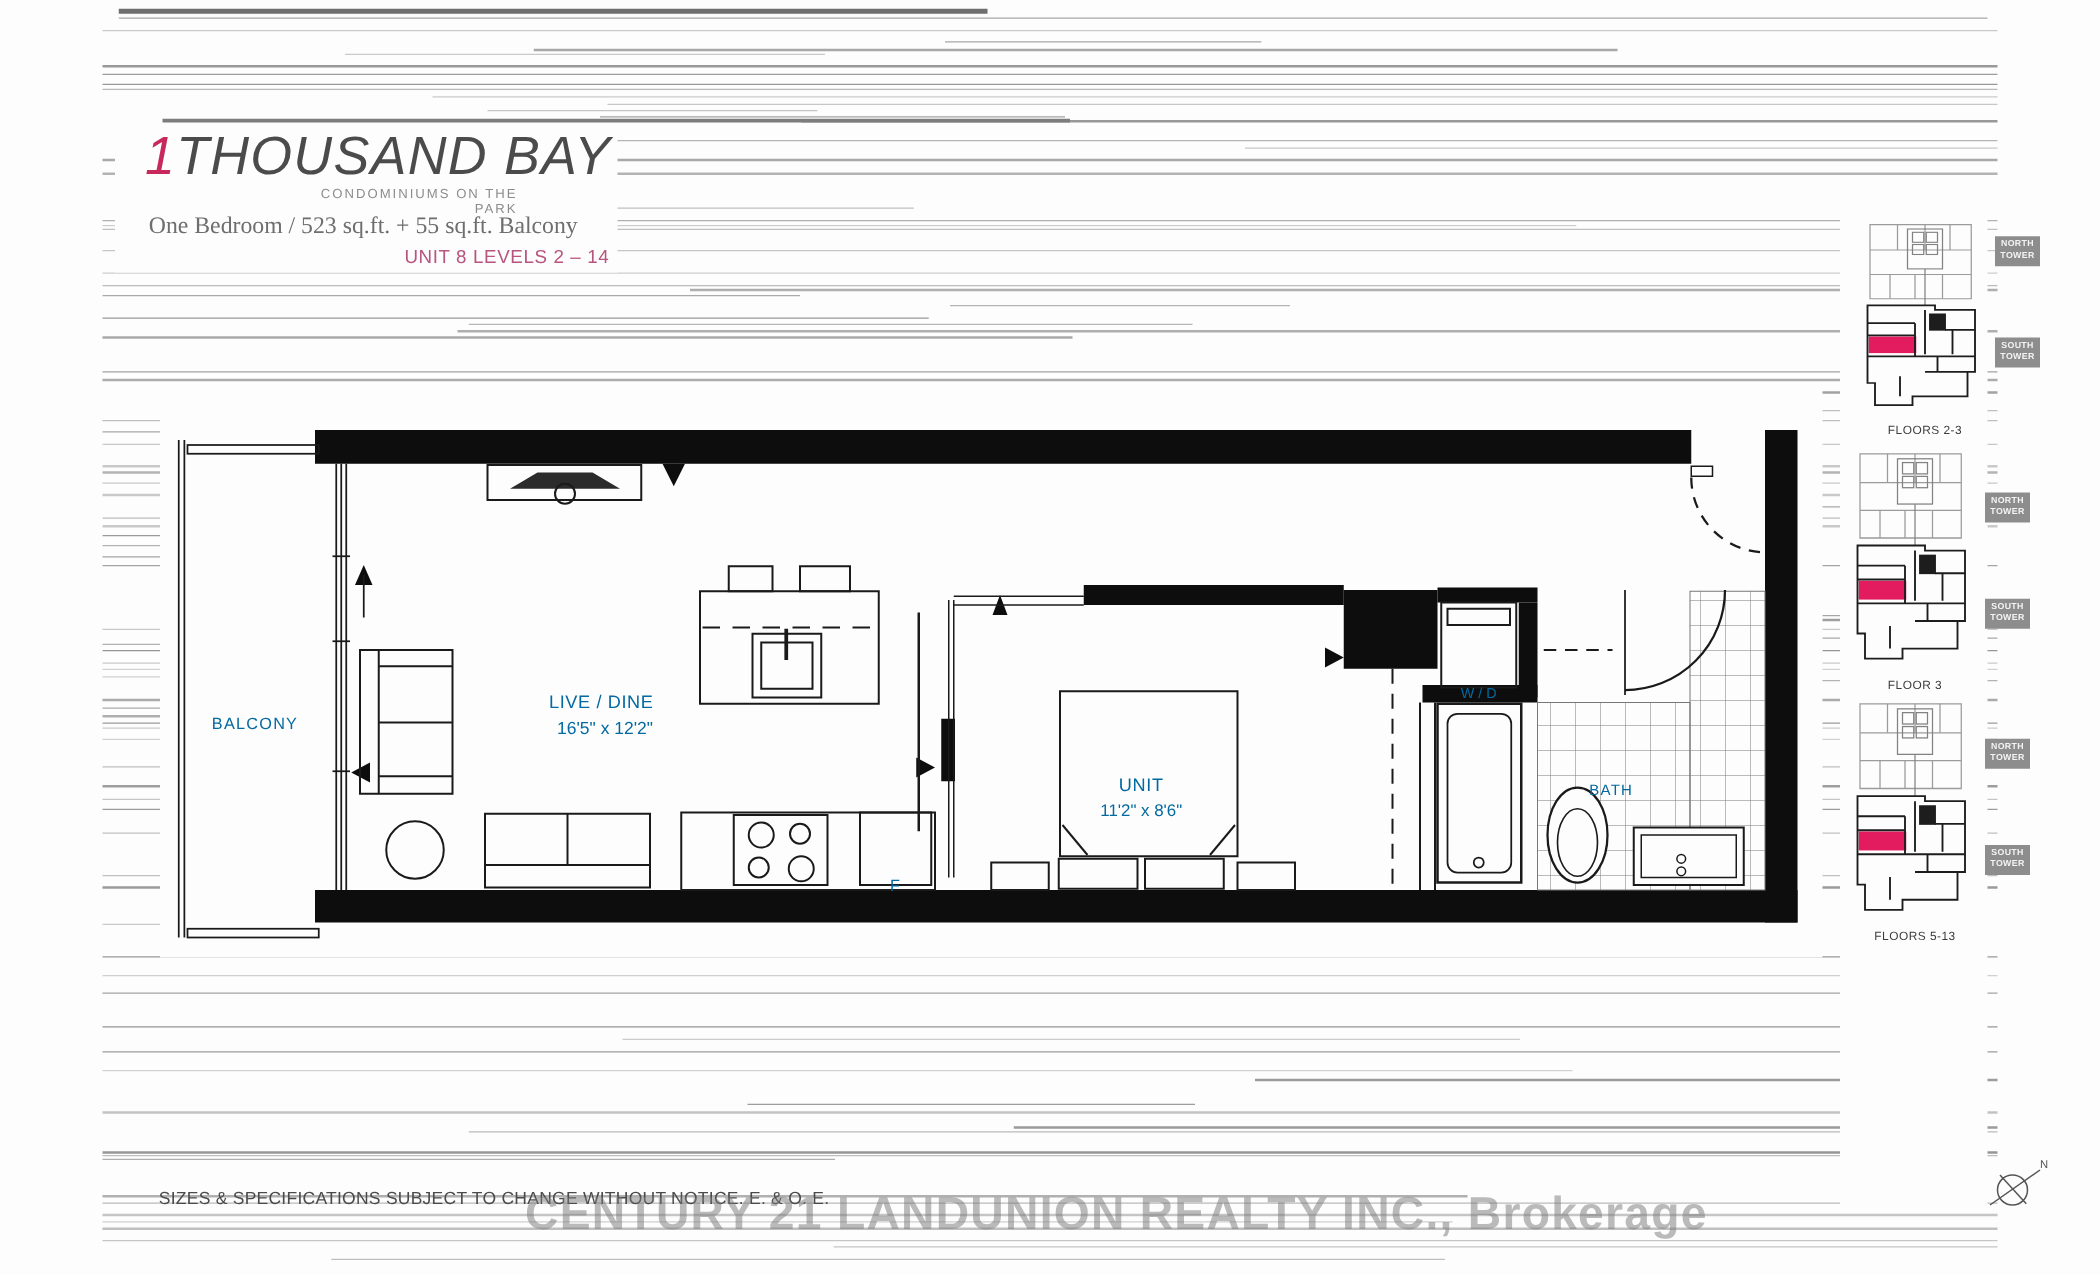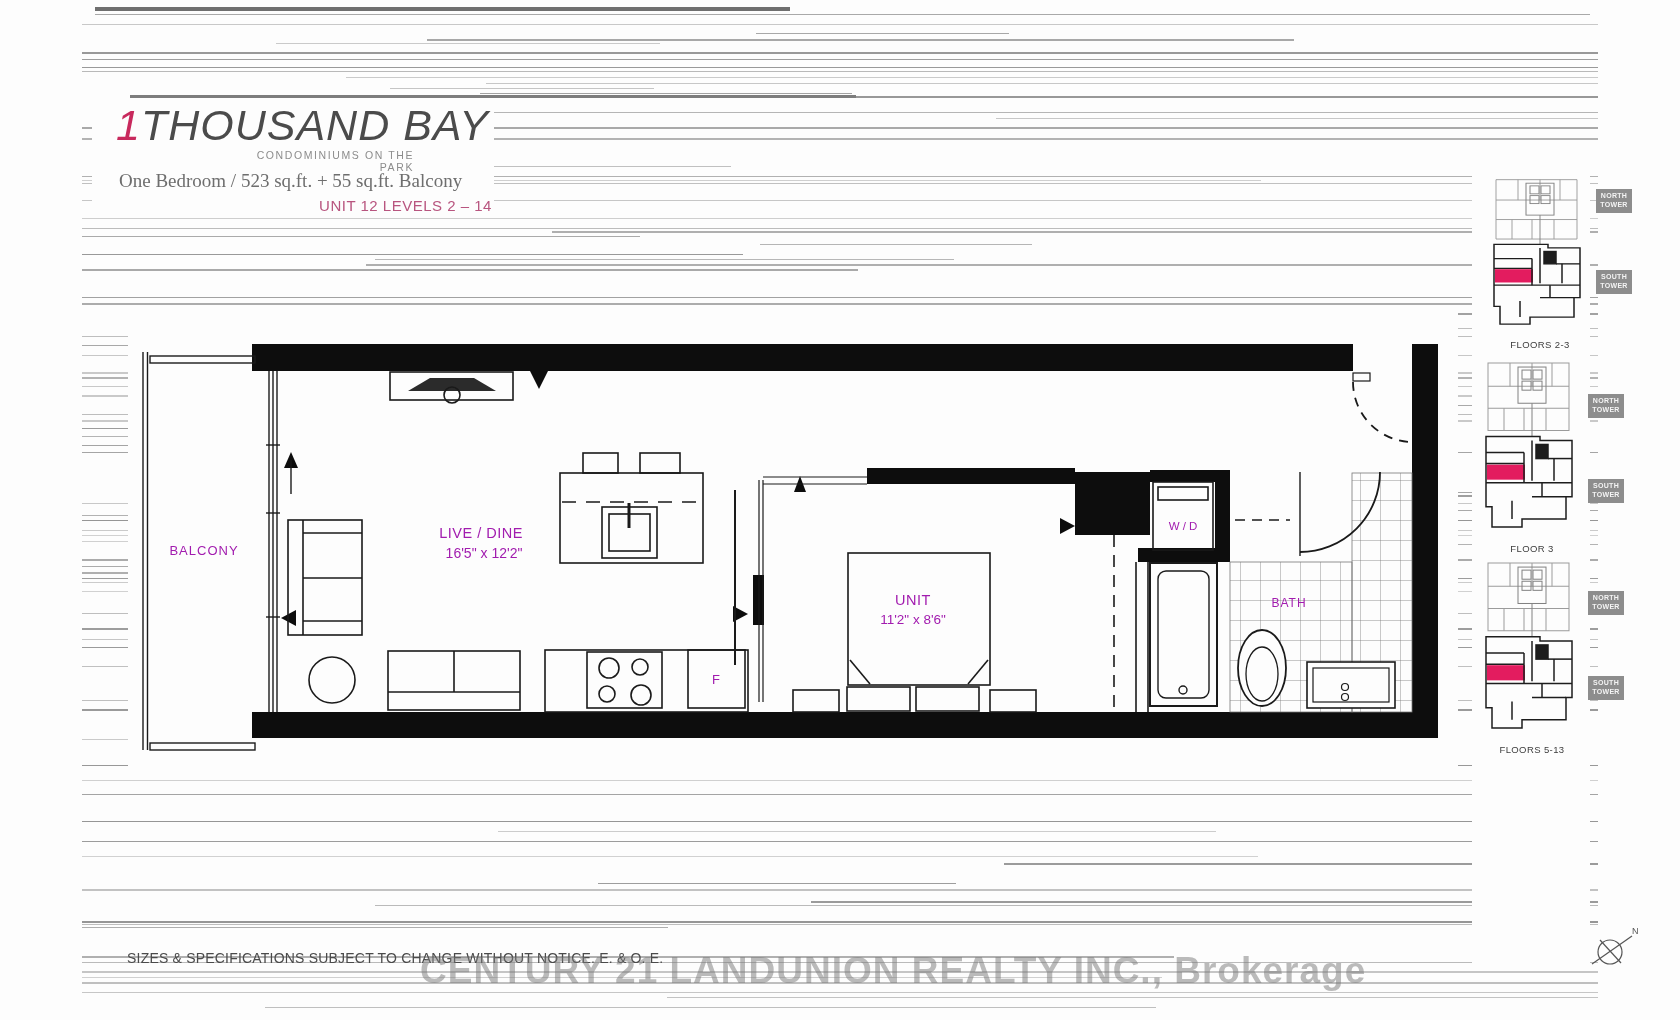--- a/index.html
+++ b/index.html
@@ -3,21 +3,21 @@
 <meta charset="utf-8">
 <style>
   html,body{margin:0;padding:0;background:#fdfdfd;width:1680px;height:1020px;overflow:hidden;
     font-family:"Liberation Sans", sans-serif;}
   #stage{position:relative;width:1680px;height:1020px;background:#fdfdfd;}
   .sl{position:absolute;pointer-events:none;}
   #scanlines{position:absolute;inset:0;z-index:1;}
   .patch{position:absolute;background:#fdfdfd;z-index:2;}
   .abs{position:absolute;z-index:4;}
   #plan-svg{position:absolute;left:0;top:0;z-index:3;}
-  .plabel{position:absolute;z-index:4;color:#a21caf;white-space:nowrap;transform:translate(-50%,-50%);}
+  .plabel{position:absolute;z-index:4;color:#0369a1;white-space:nowrap;transform:translate(-50%,-50%);margin-top:29px;}
   .logo{font-size:43px;font-weight:300;letter-spacing:1px;color:#4b4b4b;line-height:1;font-style:italic;}
   .logo .accent{font-weight:400;}
   .tagline{font-size:10.5px;letter-spacing:1.6px;color:#8c8c8c;}
   .specline{font-size:19px;color:#6e6e6e;font-family:Liberation Serif, serif;}
   .unitline{font-size:15px;letter-spacing:.5px;}
   .kp{position:absolute;width:160px;z-index:4;}
   .kp svg{position:absolute;left:0;top:0;}
   .kp-label{position:absolute;left:0;width:112px;text-align:center;font-size:9.5px;
     letter-spacing:.4px;color:#3c3c3c;white-space:nowrap;}
   .tower-tag{position:absolute;left:112px;width:36px;padding:3px 0;background:#8d8d8d;
@@ -143,21 +143,21 @@
   <div class="patch" style="left:128px;top:308px;width:1330px;height:458px"></div>
   <div class="patch" style="left:1472px;top:160px;width:118px;height:198px"></div>
   <div class="patch" style="left:1472px;top:356px;width:118px;height:202px"></div>
   <div class="patch" style="left:1472px;top:556px;width:118px;height:206px"></div>
   <div class="patch" style="left:1472px;top:762px;width:118px;height:204px"></div>
 
   <div class="abs" style="left:130px;top:95px;width:726px;height:3px;background:#7d7d7d"></div>
   <div class="abs logo" style="left:116px;top:104px"><span class="accent" style="color: rgb(200, 41, 93);">1</span><span>THOUSAND BAY</span></div>
   <div class="abs tagline" style="left:228px;top:149px;width:186px;text-align:right">CONDOMINIUMS ON THE PARK</div>
   <div class="abs specline" style="left:119px;top:170px">One Bedroom / 523 sq.ft. + 55 sq.ft. Balcony</div>
-  <div class="abs unitline" style="left: 308px; top: 197px; width: 195px; text-align: center; color: rgb(184, 85, 127);">UNIT 12 LEVELS 2 – 14</div>
+  <div class="abs unitline" style="left: 308px; top: 197px; width: 195px; text-align: center; color: rgb(184, 85, 127);">UNIT 8 LEVELS 2 – 14</div>
 
   <svg id="plan-svg" width="1680" height="1020" viewBox="0 0 1680 1020">
     <defs>
       <pattern id="tileGrid" width="20" height="20" patternUnits="userSpaceOnUse">
         <path d="M20,0 H0 V20" fill="none" stroke="#777" stroke-width="0.8"></path>
       </pattern>
     </defs>
 
     <g fill="#0d0d0d" stroke="none">
       <rect x="252" y="344" width="1101" height="27"></rect>

